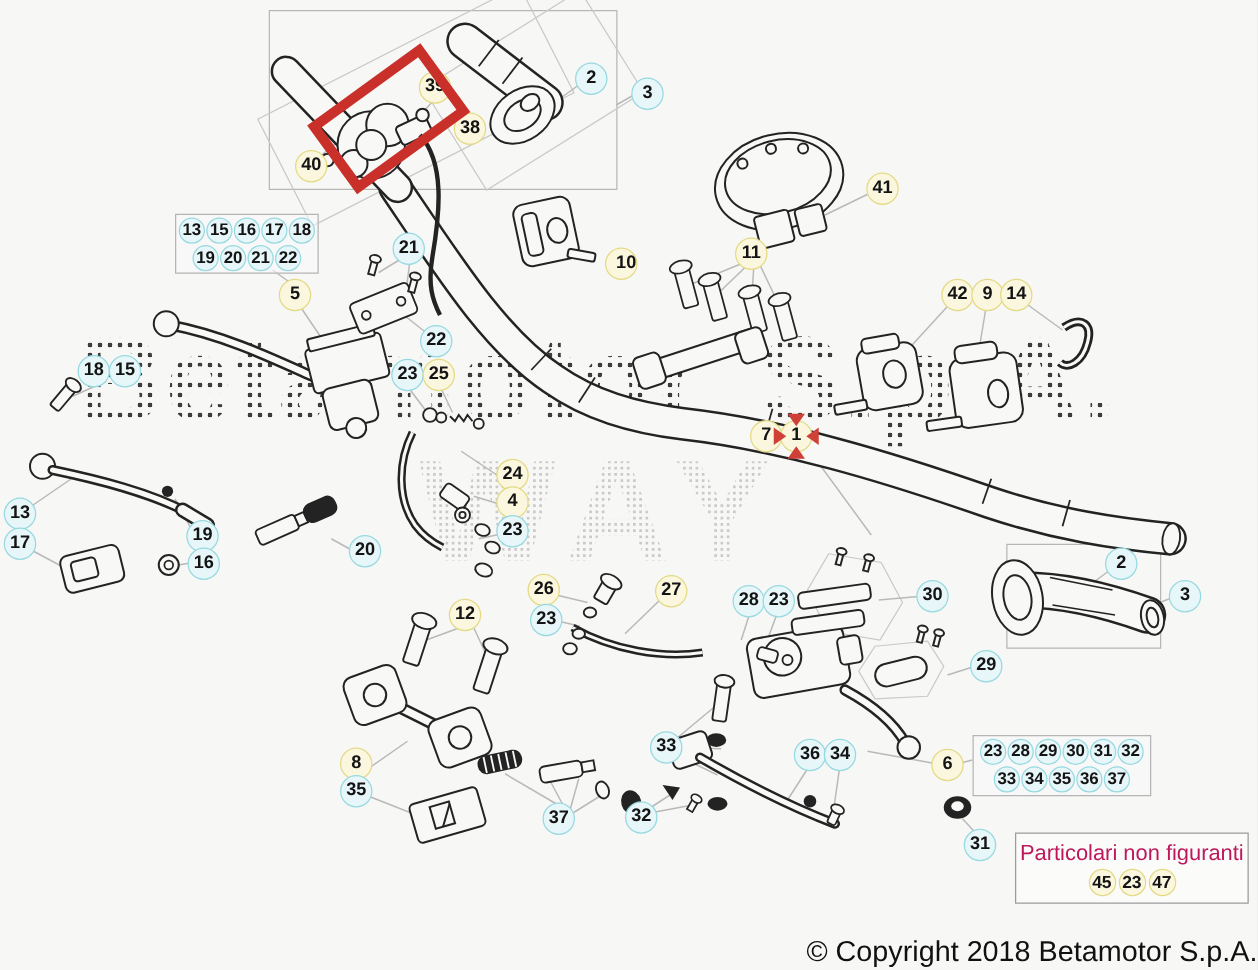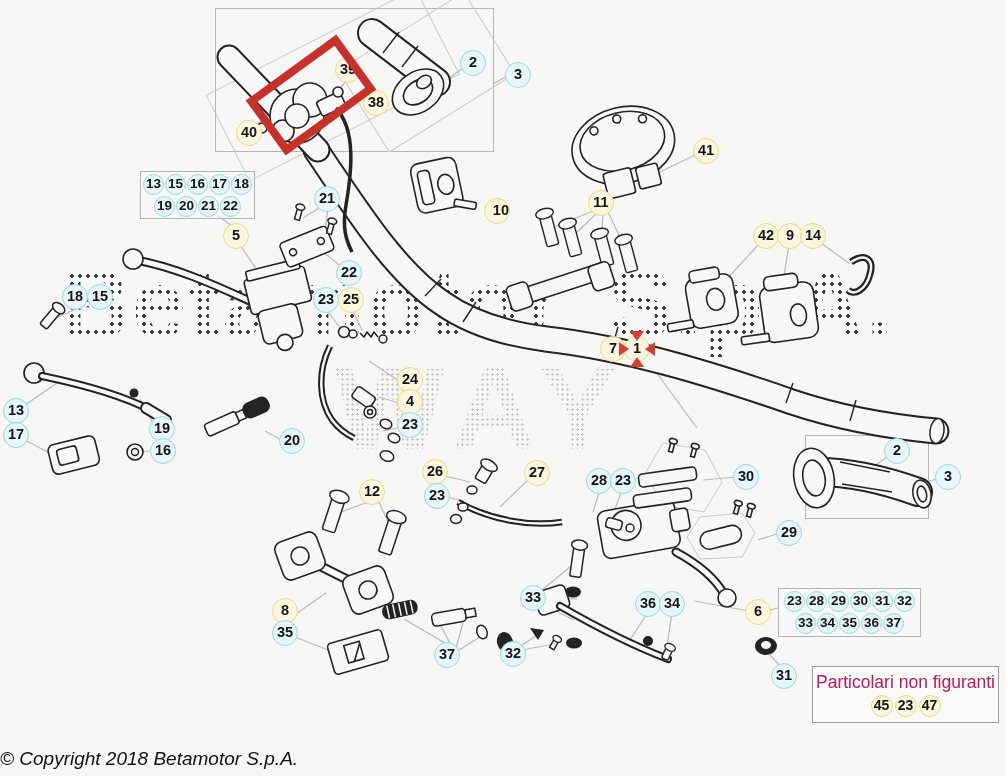--- a/index.html
+++ b/index.html
@@ -52,22 +52,22 @@
   
   #not-shown{
     position:absolute;left:812px;top:666px;width:187px;height:57px;z-index:3;
     box-sizing:border-box;border:1px solid #9b9b9b;background:#fbfbfa;
     display:flex;flex-direction:column;align-items:center;justify-content:center;gap:2px;
   }
   #not-shown .title{font-size:17.5px;color:#be185d;}
   #not-shown-numbers{display:flex;gap:2px;}
   #not-shown-numbers .balloon{position:static;width:22px;height:22px;font-size:14px;line-height:19px;}
   #copyright{
-    position:absolute;left:0;right:0;top:748px;text-align:left;z-index:3;
-    font-size:19px;color:#111;font-style:italic;
+    position:absolute;left:0;right:0;top:748px;text-align:right;z-index:3;
+    font-size:23px;color:#111;
   }
 </style>
 </head>
 <body>
 
 <div id="stage">
 
   <div class="wm" id="wm-main">Betamotor S.p.A.</div>
   <div class="wm" id="wm-sub">WAY</div>
 

